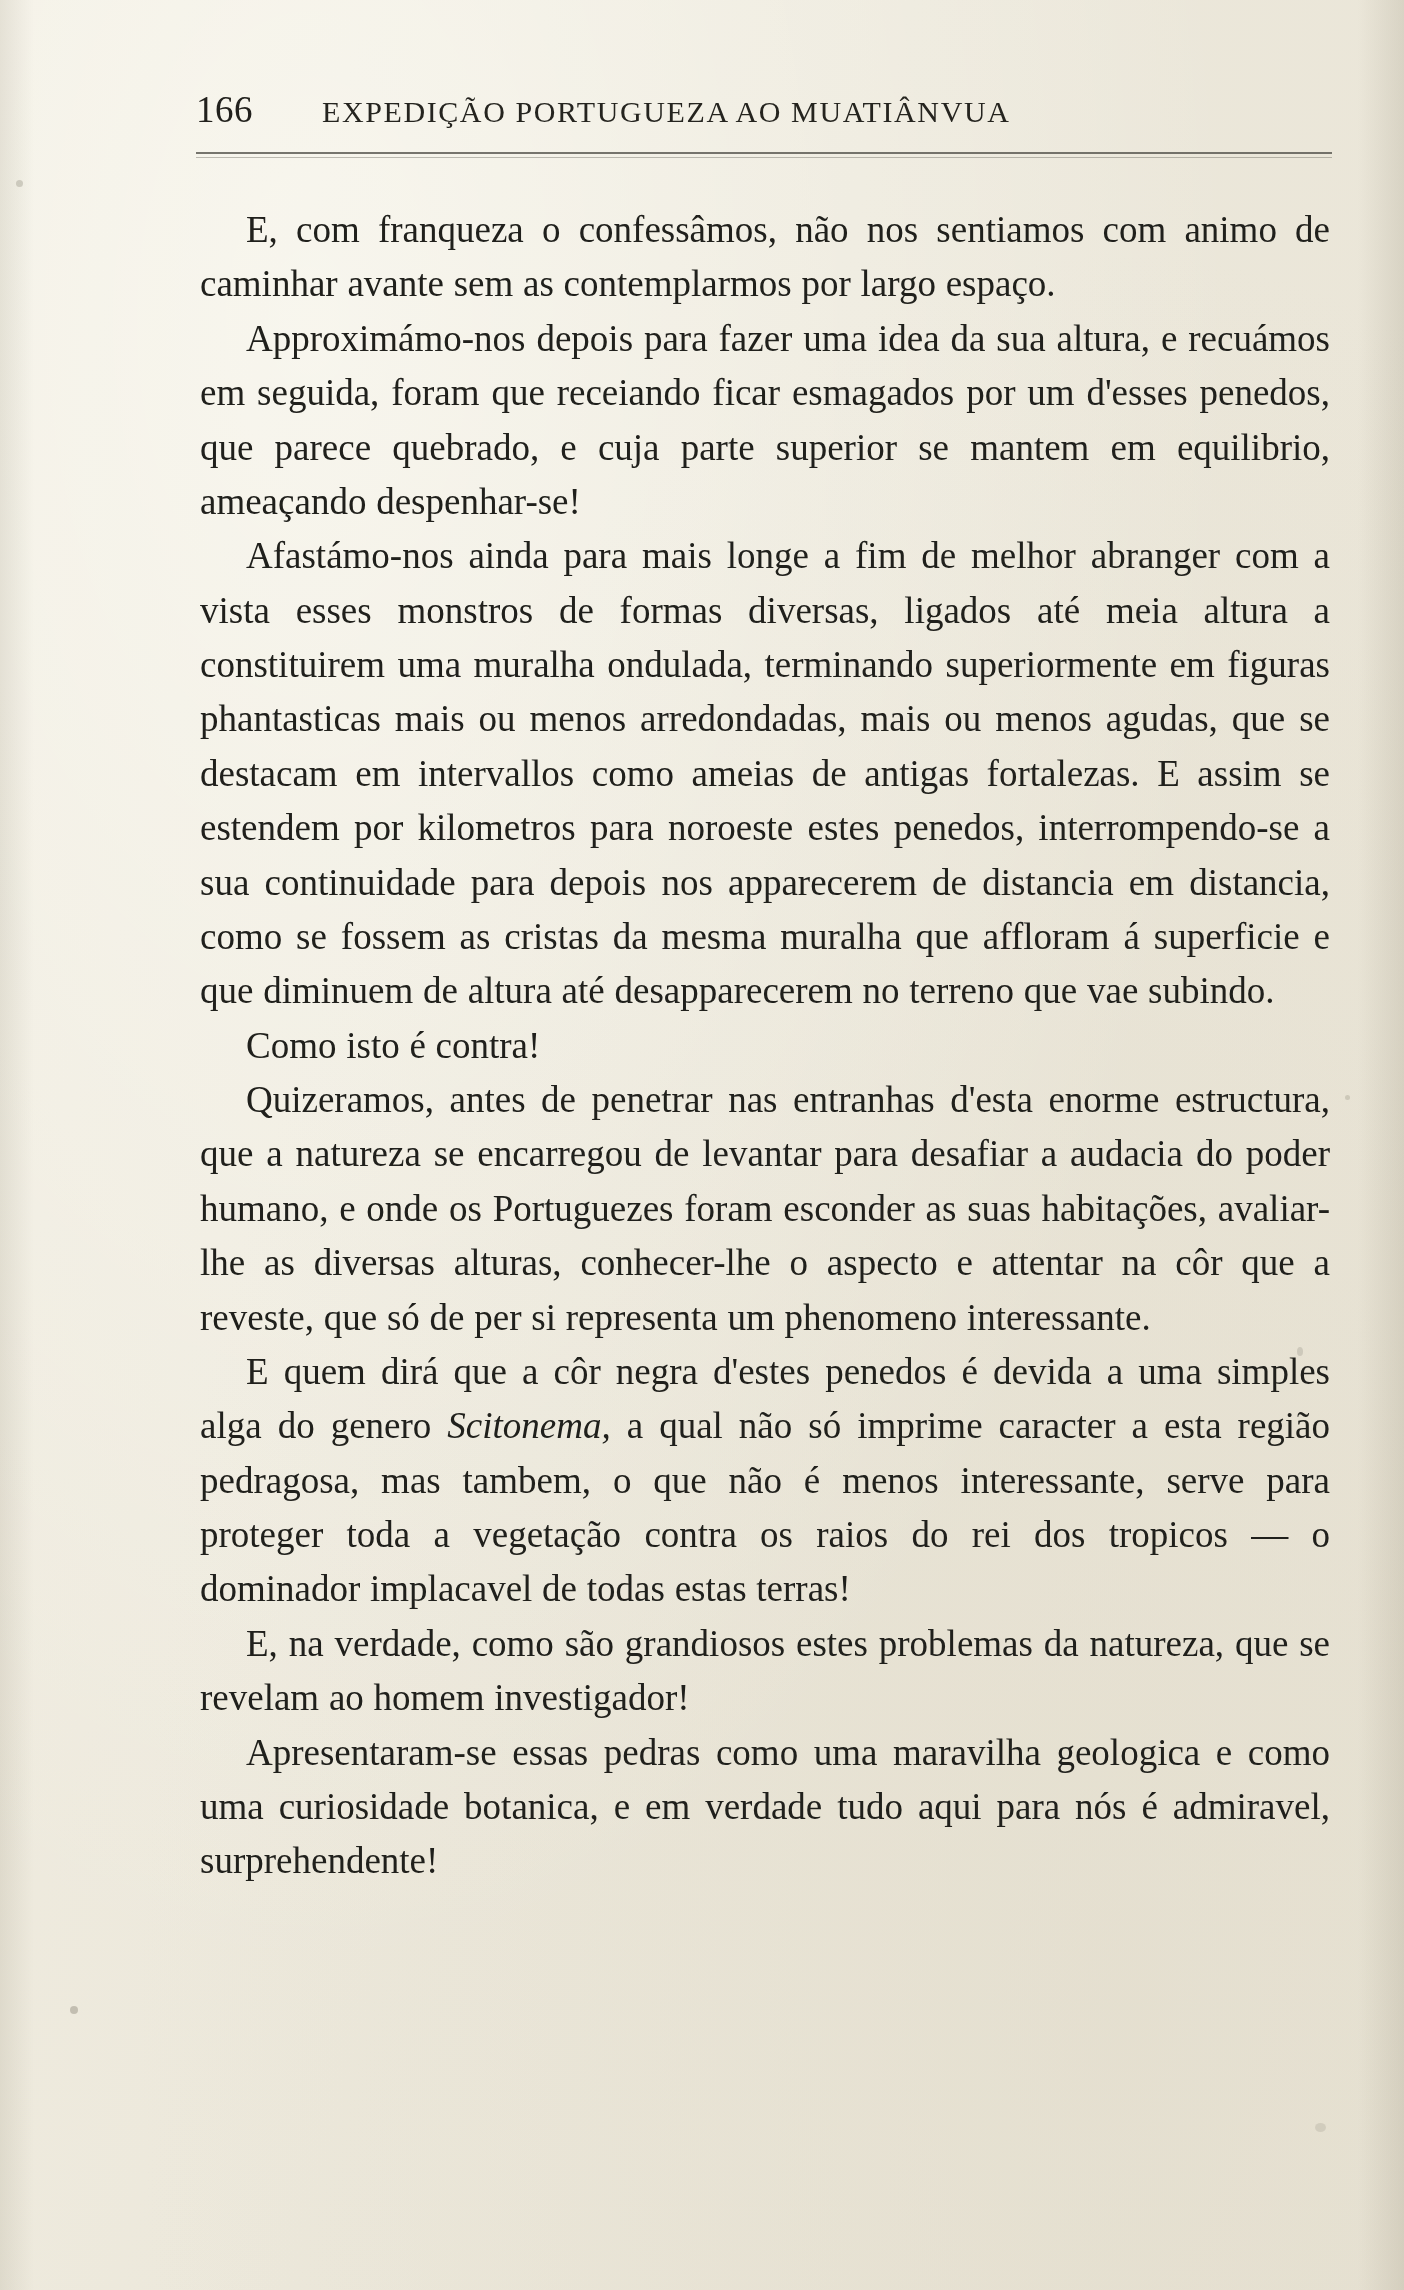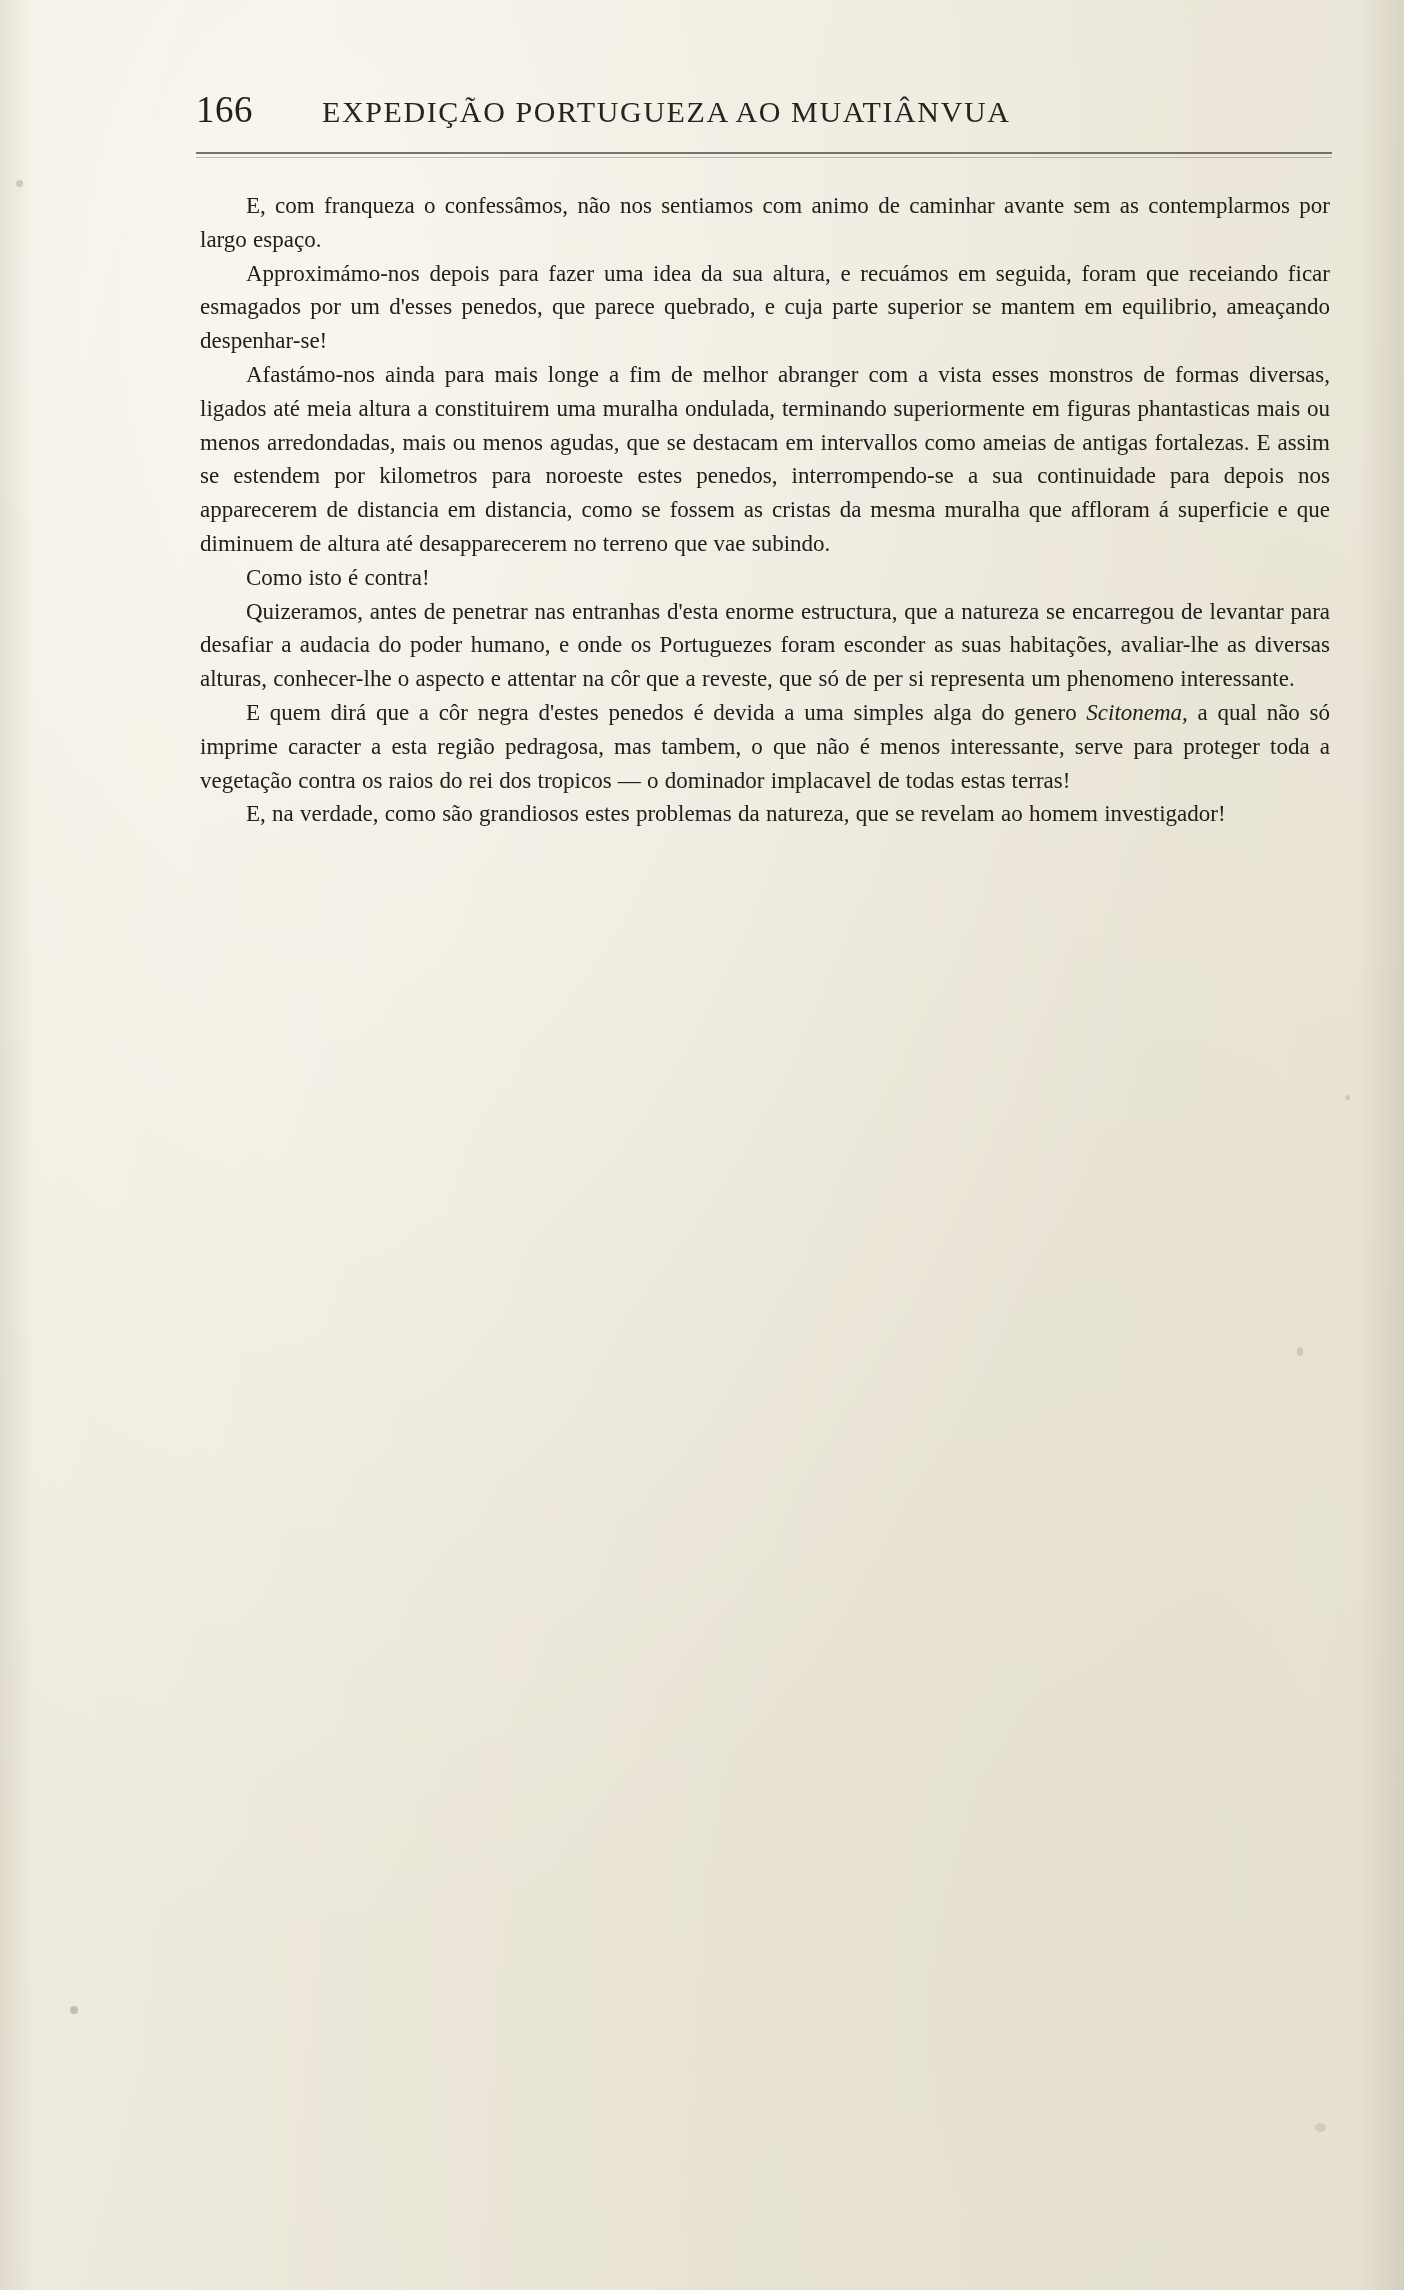--- a/index.html
+++ b/index.html
@@ -63,23 +63,23 @@
     opacity: 0.75;
   }
   .rule.second {
     top: 157px;
     height: 1px;
     opacity: 0.35;
   }
   .body-text {
     position: absolute;
     left: 200px;
-    top: 189px;
+    top: 203px;
     width: 1130px;
-    font-size: 23px;
+    font-size: 37px;
     line-height: 1.47;
     text-align: justify;
     text-justify: inter-word;
     color: #20201c;
     word-spacing: 0.5px;
   }
   .body-text p {
     margin: 0;
     text-indent: 46px;
     hyphens: manual;
@@ -132,20 +132,21 @@
   <div class="rule second"></div>
 
   <div class="body-text">
     <p>E, com franqueza o confessâmos, não nos sentiamos com animo de caminhar avante sem as contemplarmos por largo espaço.</p>
     <p>Approximámo-nos depois para fazer uma idea da sua altura, e recuámos em seguida, foram que receiando ficar esmagados por um d'esses penedos, que parece quebrado, e cuja parte superior se mantem em equilibrio, ameaçando despenhar-se!</p>
     <p>Afastámo-nos ainda para mais longe a fim de melhor abranger com a vista esses monstros de formas diversas, ligados até meia altura a constituirem uma muralha ondulada, terminando superiormente em figuras phantasticas mais ou menos arredondadas, mais ou menos agudas, que se destacam em intervallos como ameias de antigas fortalezas. E assim se estendem por kilometros para noroeste estes penedos, interrompendo-se a sua continuidade para depois nos apparecerem de distancia em distancia, como se fossem as cristas da mesma muralha que affloram á superficie e que diminuem de altura até desapparecerem no terreno que vae subindo.</p>
     <p>Como isto é contra!</p>
     <p>Quizeramos, antes de penetrar nas entranhas d'esta enorme estructura, que a natureza se encarregou de levantar para desafiar a audacia do poder humano, e onde os Portuguezes foram esconder as suas habitações, avaliar-lhe as diversas alturas, conhecer-lhe o aspecto e attentar na côr que a reveste, que só de per si representa um phenomeno interessante.</p>
     <p><span>E quem dirá que a côr negra d'estes penedos é devida a uma simples alga do genero </span><em>Scitonema,</em><span> a qual não só imprime caracter a esta região pedragosa, mas tambem, o que não é menos interessante, serve para proteger toda a vegetação contra os raios do rei dos tropicos — o dominador implacavel de todas estas terras!</span></p>
     <p>E, na verdade, como são grandiosos estes problemas da natureza, que se revelam ao homem investigador!</p>
+    <p>Apresentaram-se essas pedras como uma maravilha geologica e como uma curiosidade botanica, e em verdade tudo aqui para nós é admiravel, surprehendente!</p>
   </div>
 
   <div class="speck s1"></div>
   <div class="speck s2"></div>
   <div class="speck s3"></div>
   <div class="speck s4"></div>
   <div class="speck s5"></div>
 
   <div class="edge-shadow"></div>
   <div class="edge-shadow-left"></div>

